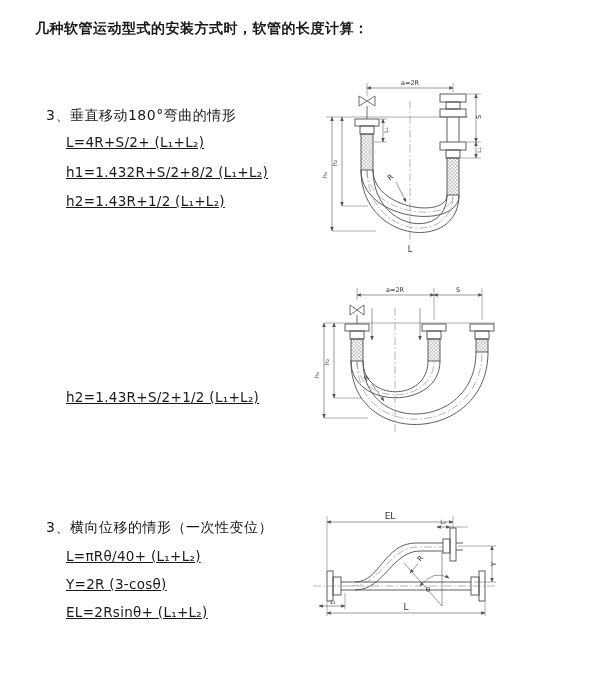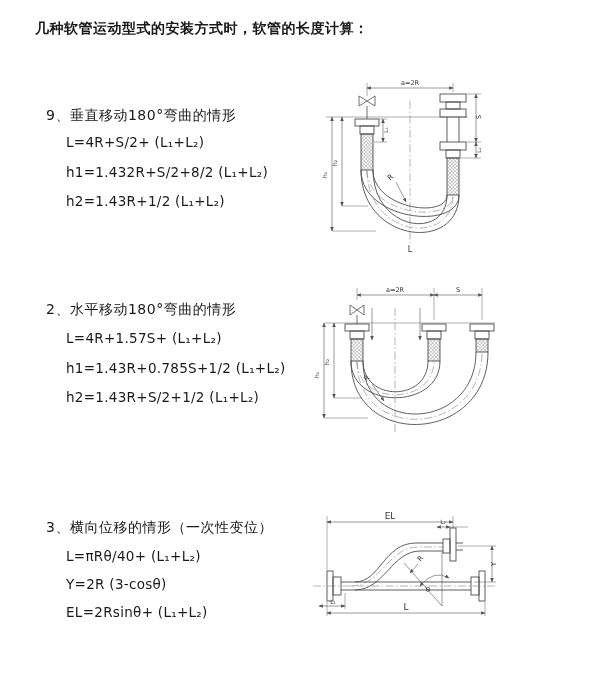--- a/index.html
+++ b/index.html
@@ -1,38 +1,35 @@
 <!DOCTYPE html>
 <html><head>
 <meta charset="utf-8">
 <style>
   html,body{margin:0;padding:0;background:#ffffff;}
   .page{position:relative;width:600px;height:675px;background:#fff;overflow:hidden;
         font-family:"DejaVu Sans","Liberation Sans",sans-serif;color:#1a1a1a;}
   .title{position:absolute;left:35px;top:20px;font-size:14px;font-weight:bold;letter-spacing:.5px;}
   .heading{position:absolute;font-size:14px;font-weight:500;letter-spacing:.5px;}
-  .formula{position:absolute;font-size:13.5px;letter-spacing:.3px;}
+  .formula{position:absolute;font-size:13.5px;letter-spacing:.3px;text-decoration:underline;}
   svg{position:absolute;font-family:"DejaVu Sans","Liberation Sans",sans-serif;}
   svg text{fill:#333;}
 </style>
 </head>
 <body>
 
 <div class="page">
 
   <div class="title">几种软管运动型式的安装方式时，软管的长度计算：</div>
 
-  <div class="heading" style="left:46px;top:107px">9、垂直移动180°弯曲的情形</div>
+  <div class="heading" style="left:46px;top:107px">3、垂直移动180°弯曲的情形</div>
   <div class="formula" style="left:66px;top:134px">L=4R+S/2+ (L₁+L₂)</div>
   <div class="formula" style="left:66px;top:164px">h1=1.432R+S/2+8/2 (L₁+L₂)</div>
   <div class="formula" style="left:66px;top:193px">h2=1.43R+1/2 (L₁+L₂)</div>
 
-  <div class="heading" style="left:46px;top:301px">2、水平移动180°弯曲的情形</div>
-  <div class="formula" style="left:66px;top:330px">L=4R+1.57S+ (L₁+L₂)</div>
-  <div class="formula" style="left:66px;top:360px">h1=1.43R+0.785S+1/2 (L₁+L₂)</div>
   <div class="formula" style="left:66px;top:389px">h2=1.43R+S/2+1/2 (L₁+L₂)</div>
 
   <div class="heading" style="left:46px;top:519px">3、横向位移的情形（一次性变位）</div>
   <div class="formula" style="left:66px;top:548px">L=πRθ/40+ (L₁+L₂)</div>
   <div class="formula" style="left:66px;top:576px">Y=2R (3-cosθ)</div>
   <div class="formula" style="left:66px;top:604px">EL=2Rsinθ+ (L₁+L₂)</div>
 
   <svg style="left:310px;top:75px" width="280" height="180" viewBox="0 0 280 180">
     <defs>
       <marker id="a1" markerWidth="7" markerHeight="6" refX="6.5" refY="3" orient="auto-start-reverse">

